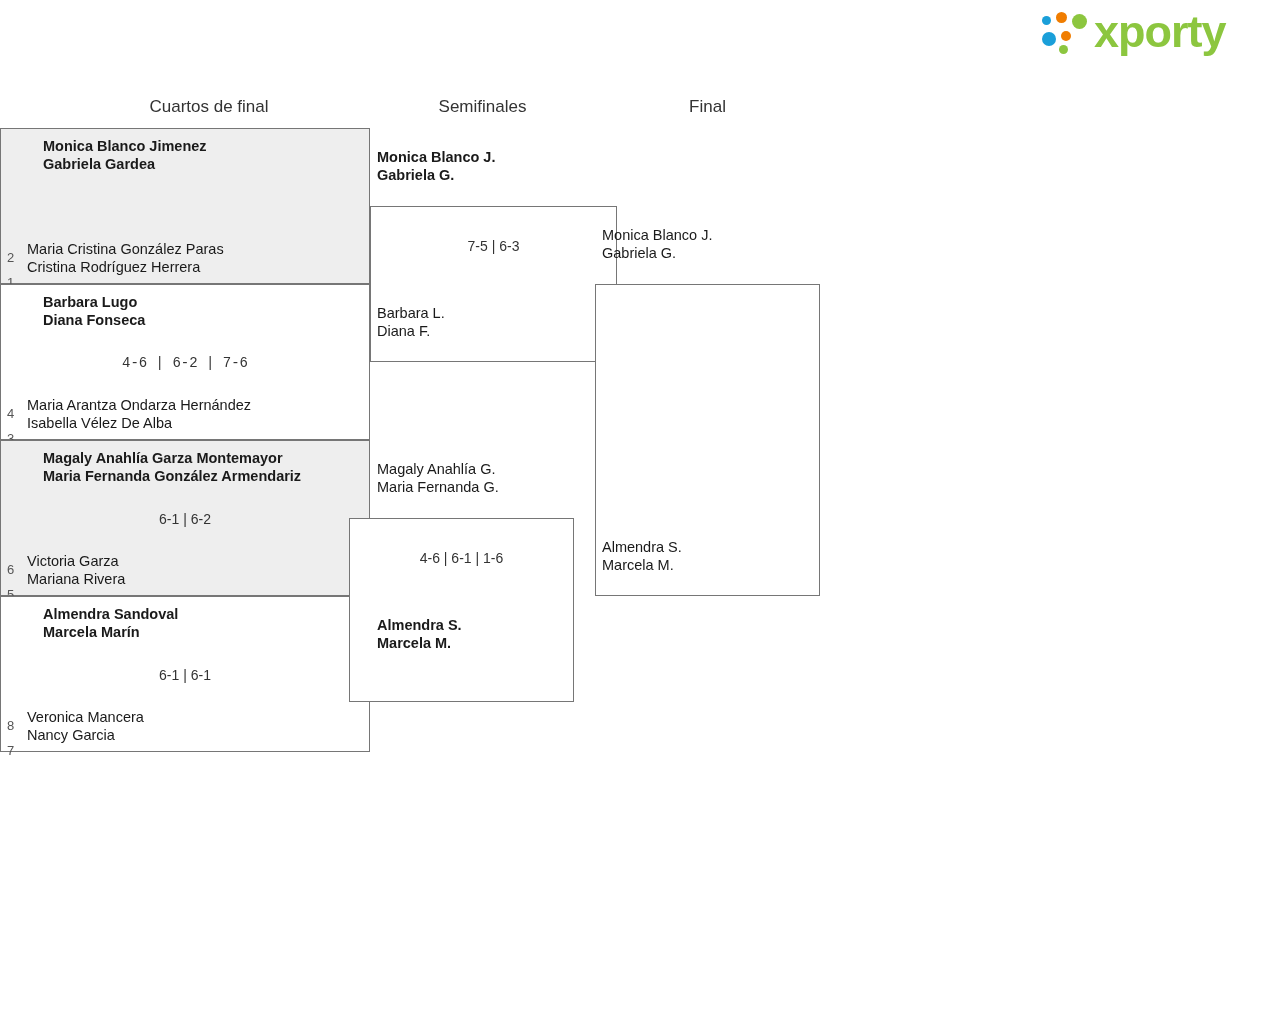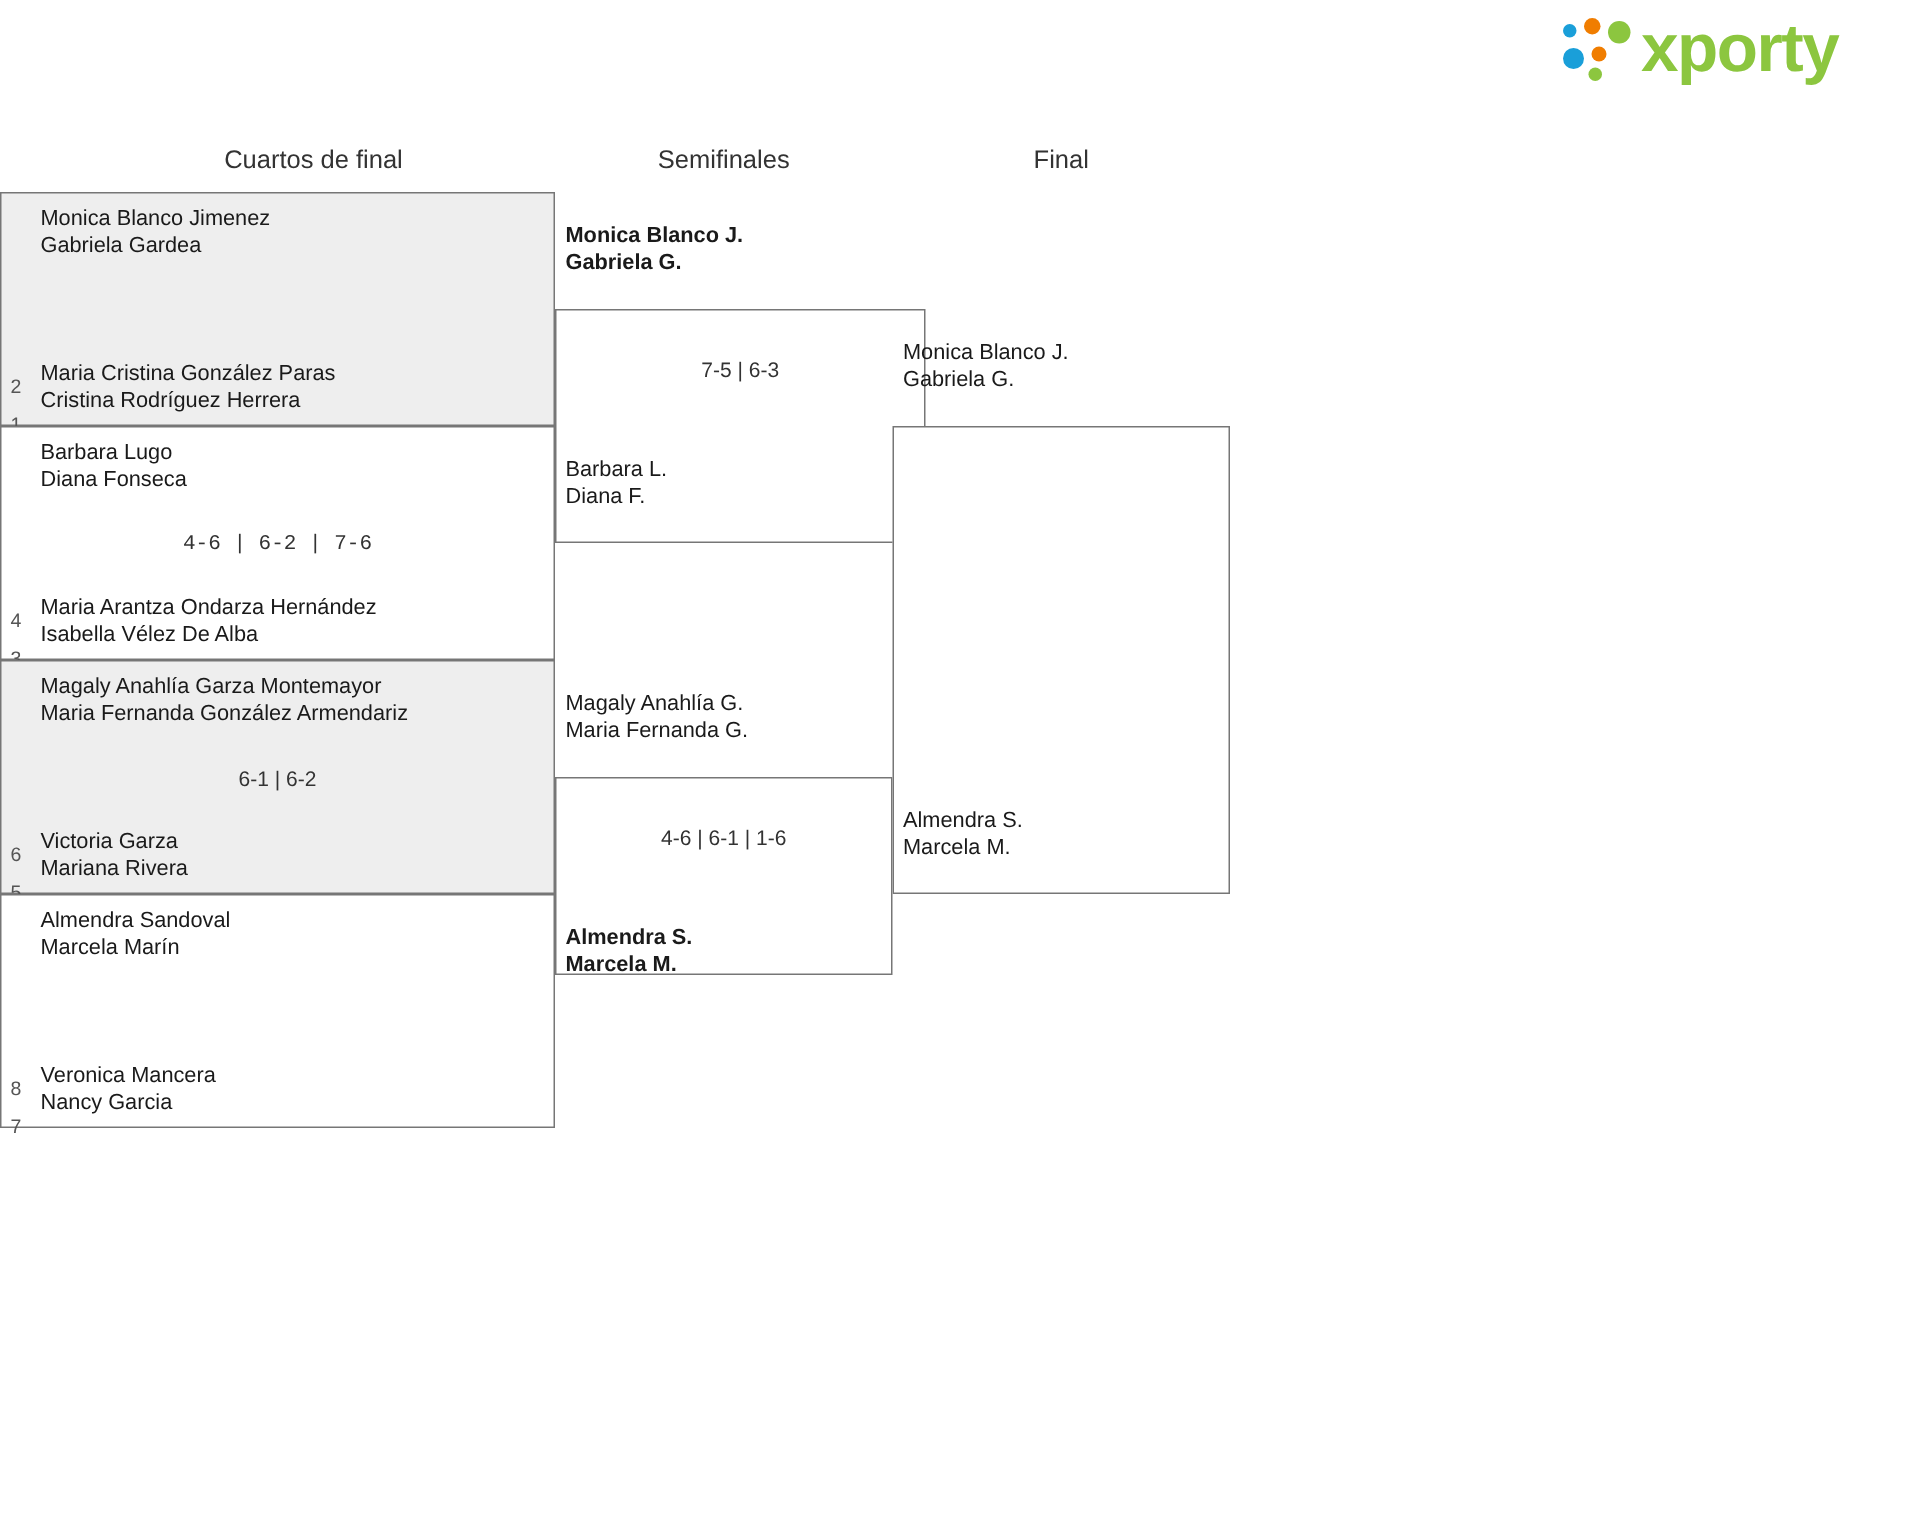--- a/index.html
+++ b/index.html
@@ -95,21 +95,22 @@
   }
   .team {
     position: absolute;
     left: 26px;
     font-size: 14.5px;
     line-height: 18px;
     color: #1a1a1a;
     white-space: nowrap;
   }
   .team.winner {
-    font-weight: normal;
+    font-weight: bold;
+    margin-left: 16px;
   }
   .score {
     position: absolute;
     width: 100%;
     text-align: center;
     font-size: 14px;
     color: #333;
   }
 
   
@@ -170,34 +171,35 @@
   <div class="score" style="top:70px;">6-1 | 6-2</div>
   <div class="seed" style="top:121px; left:6px; position:absolute;">6</div>
   <div class="team" style="top:111px;">Victoria Garza</div>
   <div class="team" style="top:129px;">Mariana Rivera</div>
 </div>
 
 <div class="match" style="left:0px; top:596px; width:370px; height:156px;">
   <div class="seed" style="top:146px; left:6px; position:absolute;">7</div>
   <div class="team winner" style="top:8px;">Almendra Sandoval</div>
   <div class="team winner" style="top:26px;">Marcela Marín</div>
+  <div class="score" style="top:70px;">6-1 | 6-1</div>
   <div class="seed" style="top:121px; left:6px; position:absolute;">8</div>
   <div class="team" style="top:111px;">Veronica Mancera</div>
   <div class="team" style="top:129px;">Nancy Garcia</div>
 </div>
 
 <div class="match" style="left:370px; top:206px; width:247px; height:156px;">
   <div class="score" style="top:31px;">7-5 | 6-3</div>
 </div>
 <div class="entry winner" style="left:377px; top:148px;">Monica Blanco J.</div>
 <div class="entry winner" style="left:377px; top:166px;">Gabriela G.</div>
 <div class="entry" style="left:377px; top:304px;">Barbara L.</div>
 <div class="entry" style="left:377px; top:322px;">Diana F.</div>
 
-<div class="match" style="left:370px; top:518px; width:225px; height:132px;">
+<div class="match" style="left:349px; top:518px; width:225px; height:184px;">
   <div class="score" style="top:31px;">4-6 | 6-1 | 1-6</div>
 </div>
 <div class="entry" style="left:377px; top:460px;">Magaly Anahlía G.</div>
 <div class="entry" style="left:377px; top:478px;">Maria Fernanda G.</div>
 <div class="entry winner" style="left:377px; top:616px;">Almendra S.</div>
 <div class="entry winner" style="left:377px; top:634px;">Marcela M.</div>
 
 <div class="match" style="left:595px; top:284px; width:225px; height:312px;">
   <div class="score" style="top:148px;"></div>
 </div>

